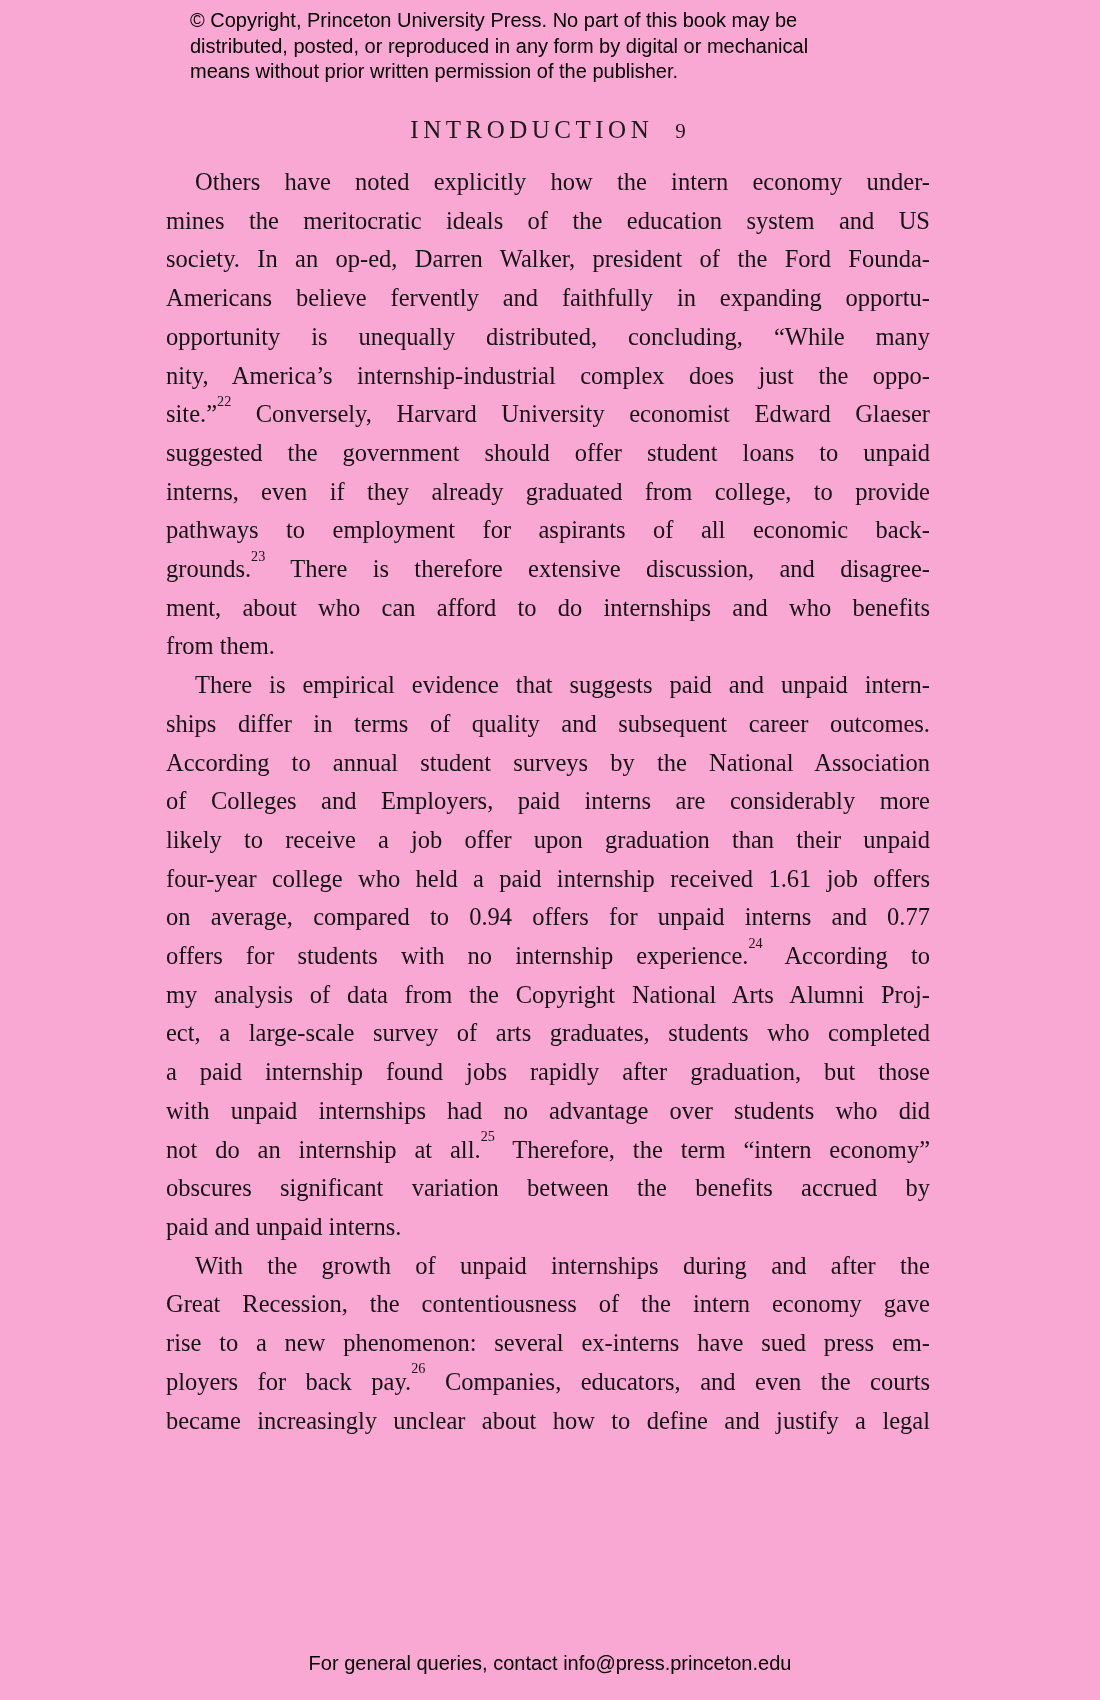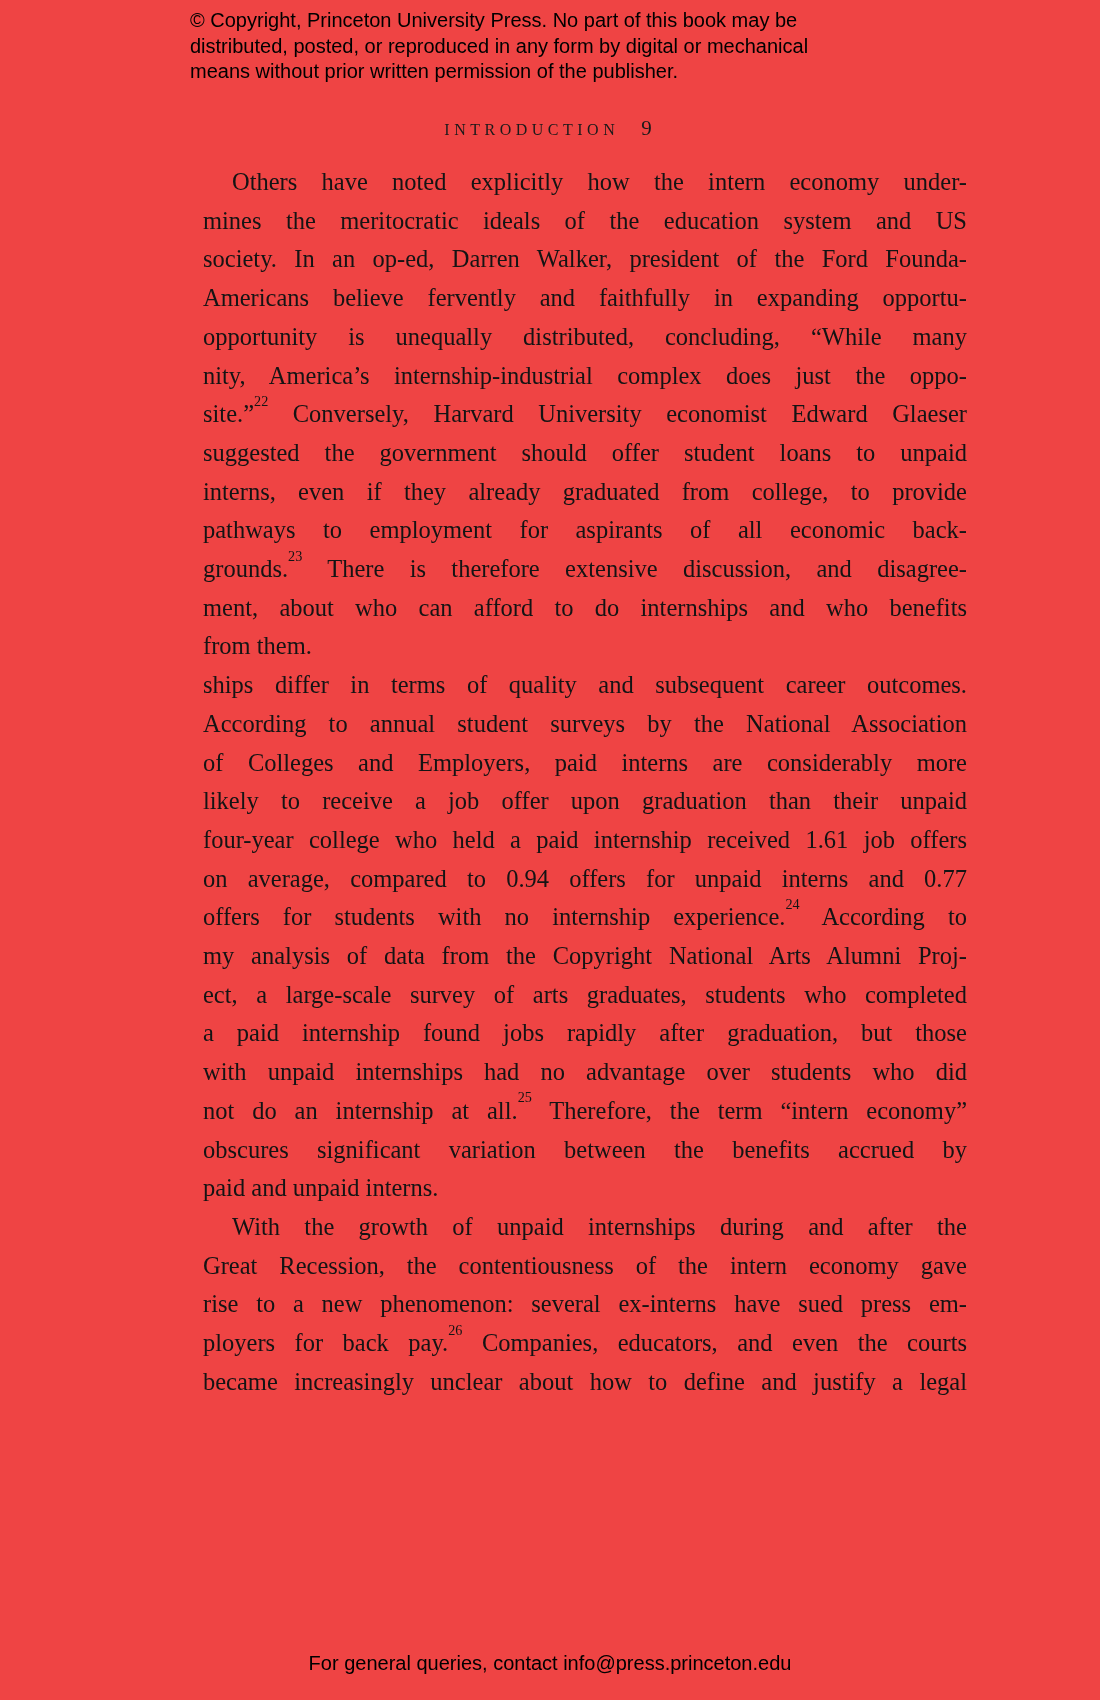--- a/index.html
+++ b/index.html
@@ -1,29 +1,29 @@
 <!DOCTYPE html>
 <html><head>
 <meta charset="utf-8">
 <style>
   html,body{margin:0;padding:0;background:#ffffff;}
-  .page{position:relative;width:1100px;height:1700px;background:#ef4444;overflow:hidden;
+  .page{position:relative;width:1100px;height:1700px;background:#f9a8d4;overflow:hidden;
         color:#111;}
   
   .copyright{position:absolute;left:190px;top:8px;
              font-family:"Liberation Sans",sans-serif;font-size:20px;line-height:25.5px;color:#000;}
   .copyline{white-space:nowrap;}
   
   .running-head{position:absolute;left:166px;top:116px;width:764px;text-align:center;
                 font-family:"Liberation Serif",serif;color:#1a1a1a;}
-  .running-head .rh-title{font-size:16px;letter-spacing:4.5px;}
+  .running-head .rh-title{font-size:25px;letter-spacing:4.5px;}
   .running-head .rh-num{font-size:21px;margin-left:22px;letter-spacing:0;}
   
   .body-text{position:absolute;left:166px;top:163px;width:764px;
-             font-family:"Liberation Serif",serif;font-size:24.5px;line-height:38.7px;color:#141414;margin-left:37px;}
+             font-family:"Liberation Serif",serif;font-size:24.5px;line-height:38.7px;color:#141414;}
   .bodyline{text-align:justify;text-align-last:justify;}
   .bodyline.indent{text-indent:29px;}
   .bodyline.lastline{text-align:center;text-align-last:left;}
   .fnref{font-size:0.58em;line-height:0;position:relative;top:-0.52em;letter-spacing:0;}
   
   .footer{position:absolute;left:0;top:1652px;width:1100px;text-align:center;
           font-family:"Liberation Sans",sans-serif;font-size:20px;color:#000;}
 </style>
 </head>
 <body>
@@ -47,20 +47,21 @@
       <div class="bodyline" style="">Americans believe fervently and faithfully in expanding opportu-</div>
       <div class="bodyline" style="">opportunity is unequally distributed, concluding, “While many</div>
       <div class="bodyline" style="">nity, America’s internship-industrial complex does just the oppo-</div>
       <div class="bodyline" style="">site.”<sup class="fnref">22</sup> Conversely, Harvard University economist Edward Glaeser</div>
       <div class="bodyline" style="">suggested the government should offer student loans to unpaid</div>
       <div class="bodyline" style="">interns, even if they already graduated from college, to provide</div>
       <div class="bodyline" style="">pathways to employment for aspirants of all economic back-</div>
       <div class="bodyline" style="">grounds.<sup class="fnref">23</sup> There is therefore extensive discussion, and disagree-</div>
       <div class="bodyline" style="">ment, about who can afford to do internships and who benefits</div>
       <div class="bodyline lastline" style="">from them.</div>
+      <div class="bodyline indent" style="">There is empirical evidence that suggests paid and unpaid intern-</div>
       <div class="bodyline" style="">ships differ in terms of quality and subsequent career outcomes.</div>
       <div class="bodyline" style="">According to annual student surveys by the National Association</div>
       <div class="bodyline" style="">of Colleges and Employers, paid interns are considerably more</div>
       <div class="bodyline" style="">likely to receive a job offer upon graduation than their unpaid</div>
       <div class="bodyline" style="">four-year college who held a paid internship received 1.61 job offers</div>
       <div class="bodyline" style="">on average, compared to 0.94 offers for unpaid interns and 0.77</div>
       <div class="bodyline" style="">offers for students with no internship experience.<sup class="fnref">24</sup> According to</div>
       <div class="bodyline" style="">my analysis of data from the Copyright National Arts Alumni Proj-</div>
       <div class="bodyline" style="">ect, a large-scale survey of arts graduates, students who completed</div>
       <div class="bodyline" style="">a paid internship found jobs rapidly after graduation, but those</div>

